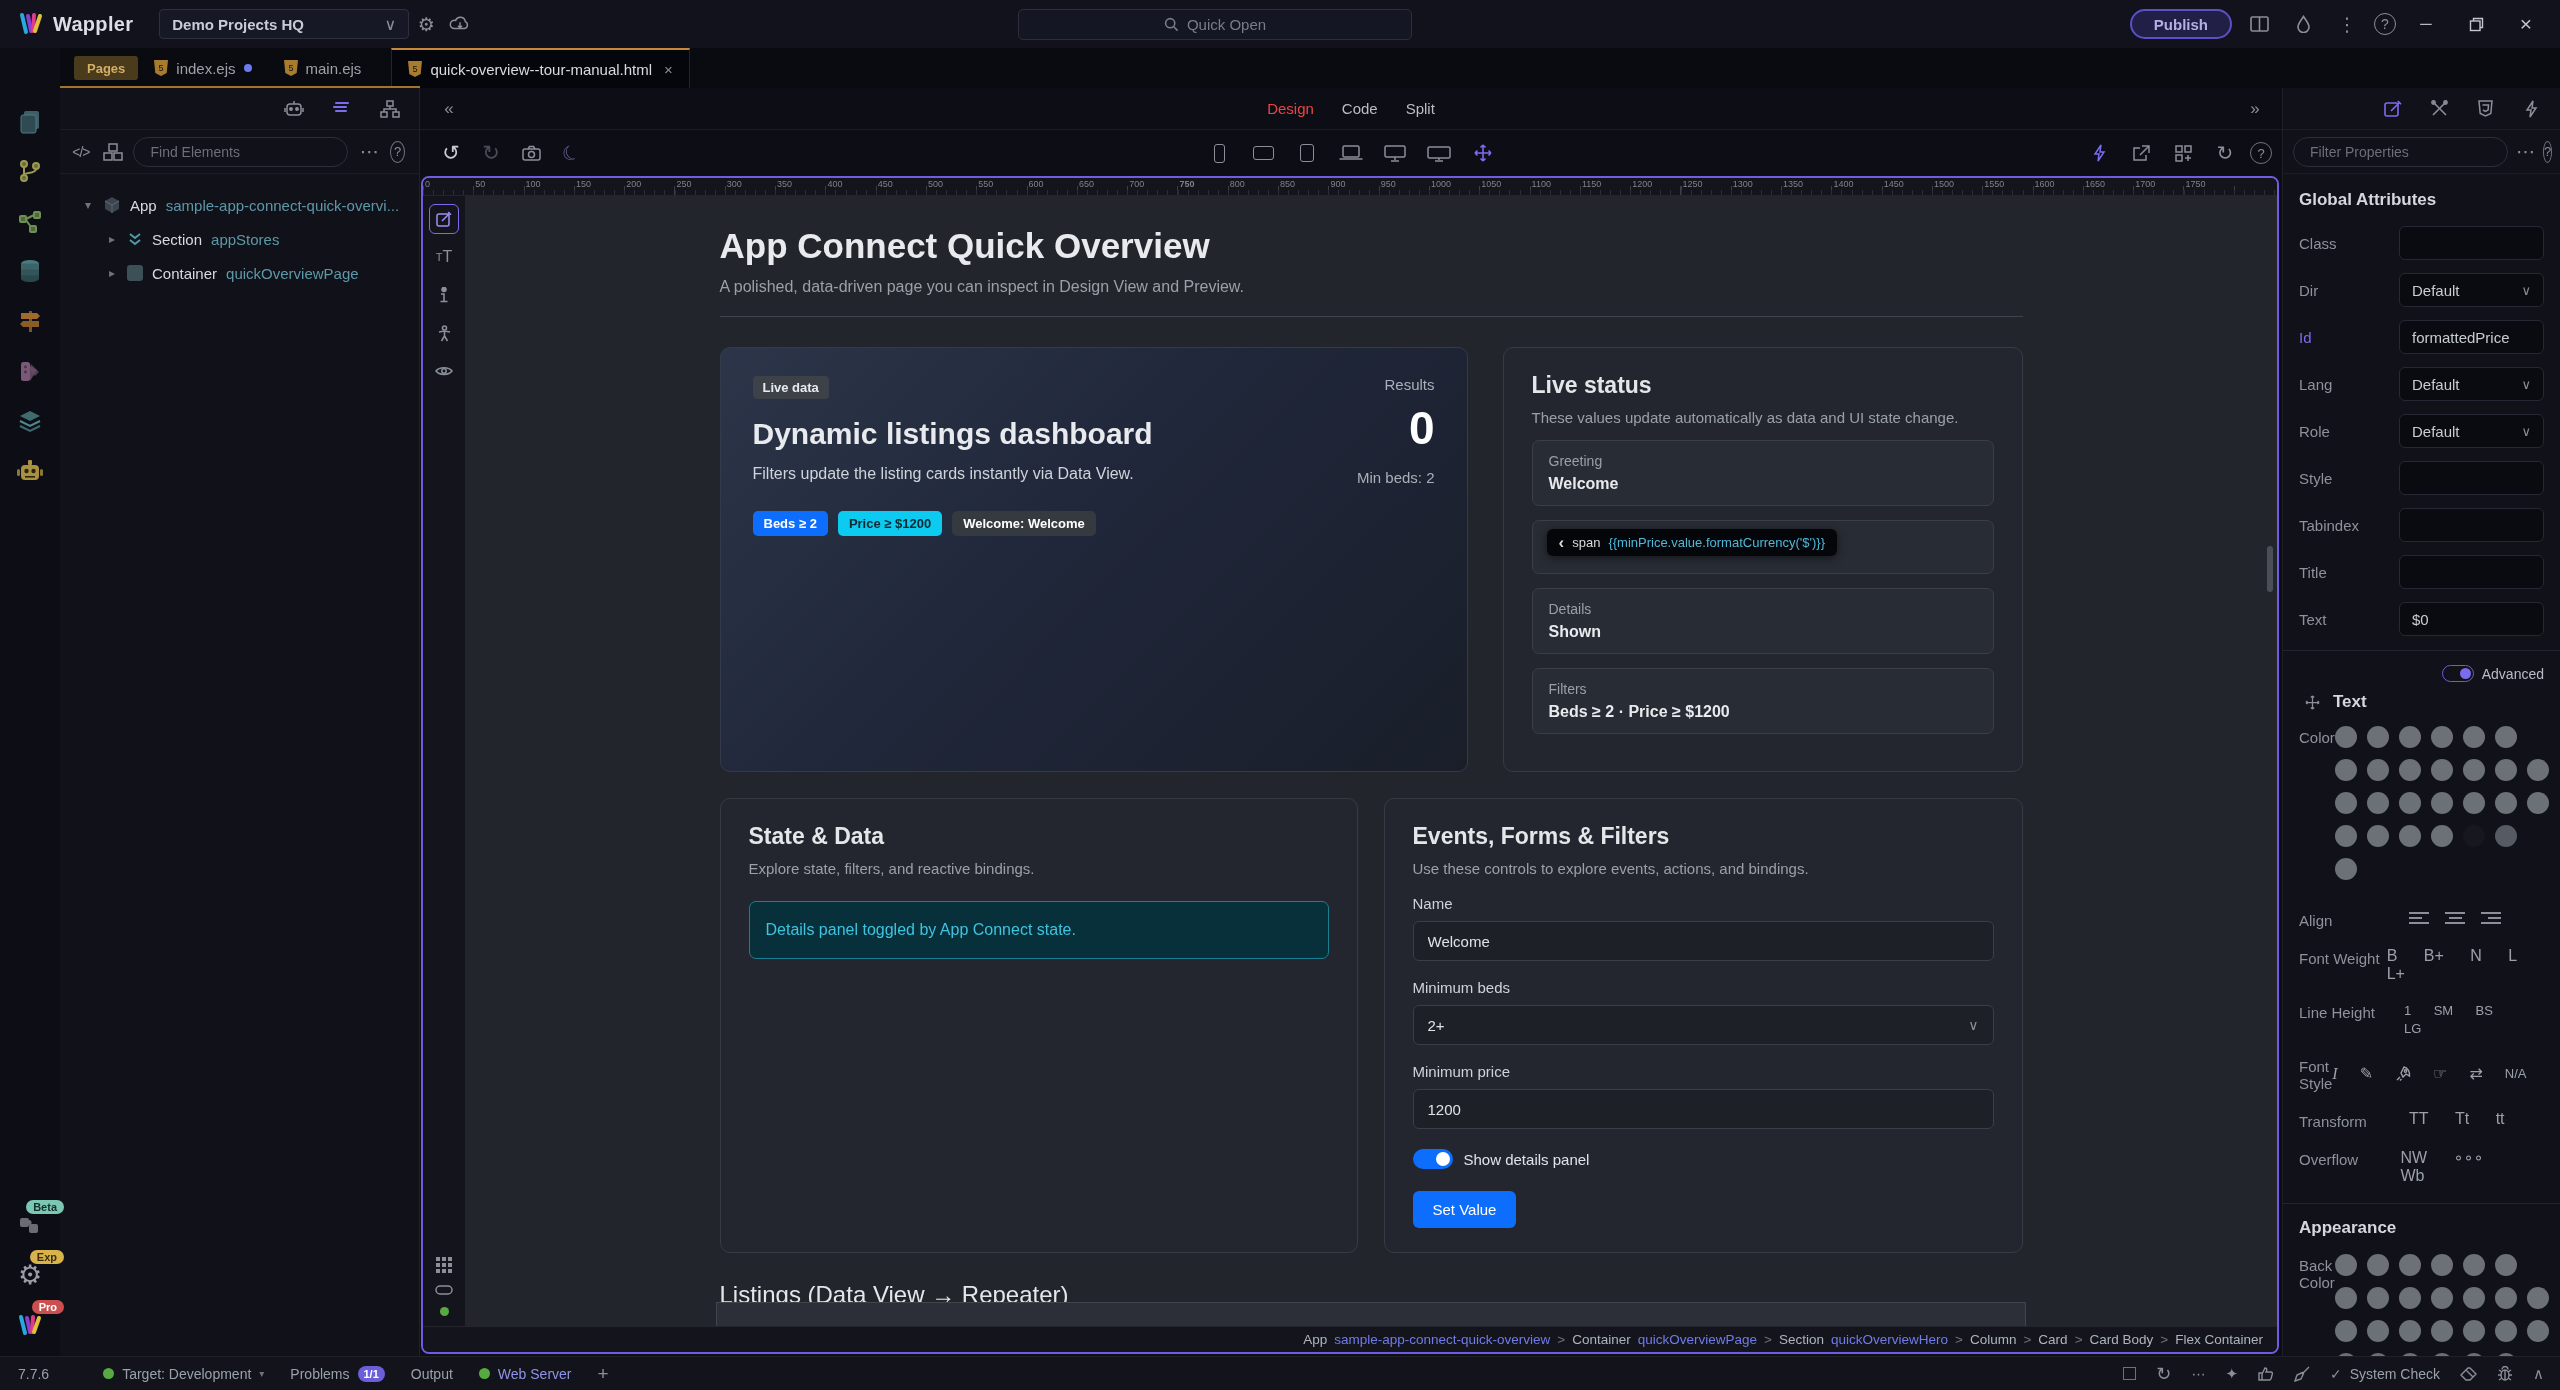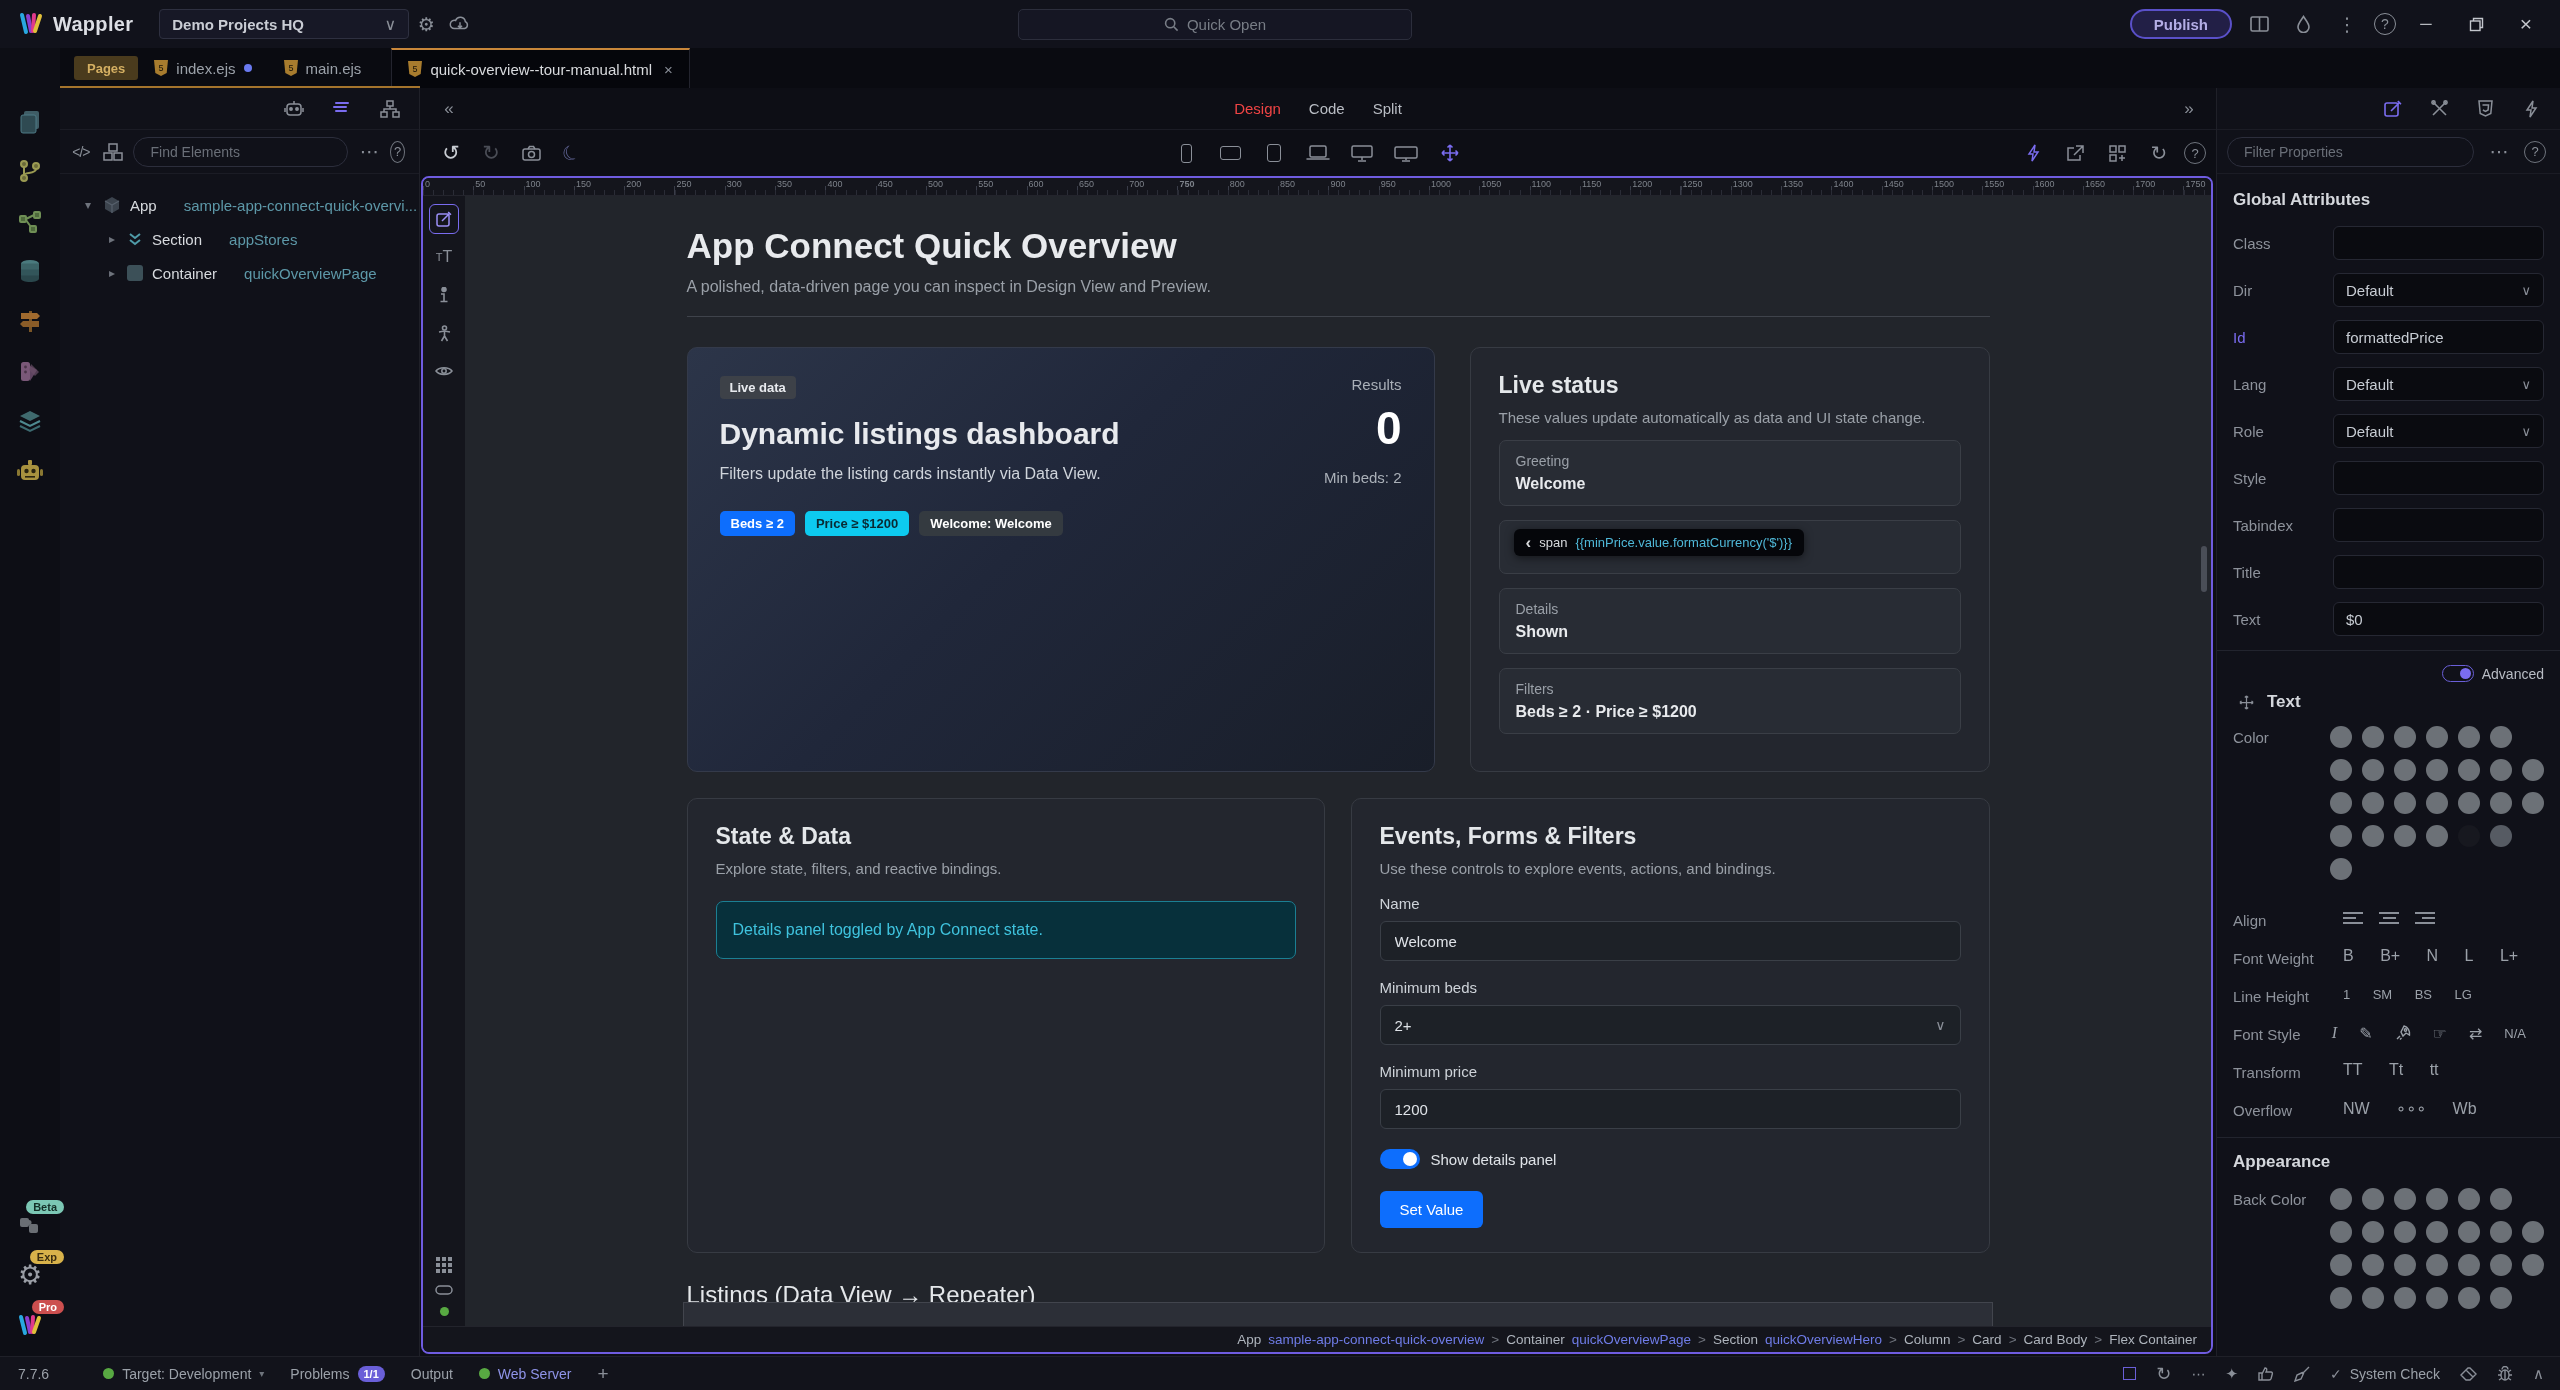--- a/index.html
+++ b/index.html
@@ -54,21 +54,21 @@
   .lp-row1 { height:42px; display:flex; align-items:center; justify-content:flex-end; gap:14px; padding-right:12px;
     border-bottom:1px solid #1b1c25; }
   .lp-row2 { height:44px; display:flex; align-items:center; gap:10px; padding:0 10px; border-bottom:1px solid #1b1c25; }
   .pill-input { flex:1; height:30px; border:1px solid #2c2e3c; border-radius:15px; background:transparent;
     color:#aab0b8; font-size:14px; padding:0 16px; font-family:"Liberation Sans",sans-serif; }
   .pill-input::placeholder { color:#6a6f78; }
   .tree { padding-top:14px; font-size:15px; }
   .tree-row { height:34px; display:flex; align-items:center; gap:9px; }
   .tw { color:#6e737c; font-size:12px; width:12px; text-align:center; }
   .tree-type { color:#d7dade; }
-  .tree-name { color:#5d98a8;margin-left:18px; }
+  .tree-name { color:#5d98a8; }
   .ind1 { padding-left:22px; } .ind2 { padding-left:46px; }
   .node-sq { width:16px; height:16px; border-radius:3px; background:#3c5058; }
 
   
   .designpane { flex:1; display:flex; flex-direction:column; background:#0d0e15; }
   .dt1 { height:42px; display:flex; align-items:center; position:relative; border-bottom:1px solid #1b1c25; }
   .dt1 .modes { position:absolute; left:50%; transform:translateX(-50%); display:flex; gap:28px; font-size:15px; }
   .mode { color:#b9bdc4; } .mode.active { color:#ef4444; }
   .dt2 { height:46px; display:flex; align-items:center; position:relative; }
   .dt2-left { display:flex; gap:6px; margin-left:14px; }
@@ -149,21 +149,21 @@
   .listings-h { margin-top:28px; font-size:24px; font-weight:normal; color:#e4e7ea; margin-bottom:-7px; position:relative; z-index:0; }
   .rowblock { position:relative; z-index:1; width:1310px; margin-left:-4px; background:#2c2f37;
     border:1px solid #42454d; height:110px; text-align:center; padding-top:26px; font-size:26px; color:#ced2d8; }
   .scrollthumb { position:absolute; right:4px; top:350px; width:6px; height:46px; border-radius:3px; background:#4a4e57; }
 
   .crumbbar { height:26px; display:flex; align-items:center; justify-content:flex-end; gap:7px;
     padding-right:14px; font-size:13.5px; background:#14151c; border-top:1px solid #23242c; }
   .bc-type { color:#aeb4bc; } .bc-id { color:#6f7ce8; } .bc-sep { color:#6e737c; }
 
   
-  .rightpanel { width:344px; background:#101119; border-left:1px solid #1f2028; display:flex; flex-direction:column; }
+  .rightpanel { width:278px; background:#101119; border-left:1px solid #1f2028; display:flex; flex-direction:column; }
   .rp-row1 { height:42px; display:flex; align-items:center; justify-content:flex-end; gap:12px; padding-right:12px;
     border-bottom:1px solid #1b1c25; }
   .rp-row2 { height:44px; display:flex; align-items:center; gap:8px; padding:0 10px; border-bottom:1px solid #1b1c25; }
   .props { flex:1; padding:16px 16px 0 16px; overflow:hidden; }
   .sec-title { font-size:17px; font-weight:bold; color:#d4d7dc; margin-bottom:16px; }
   .prop-row { display:flex; align-items:center; margin-bottom:13px; }
   .prop-row .pl { width:100px; font-size:15px; color:#8d929b; }
   .prop-row .pl.hl { color:#7a6cf0; }
   .prop-ctl { flex:1; height:34px; background:#0a0b10; border:1px solid #262833; border-radius:6px;
     color:#c7ccd3; font-size:15px; padding:0 12px; display:flex; align-items:center;

